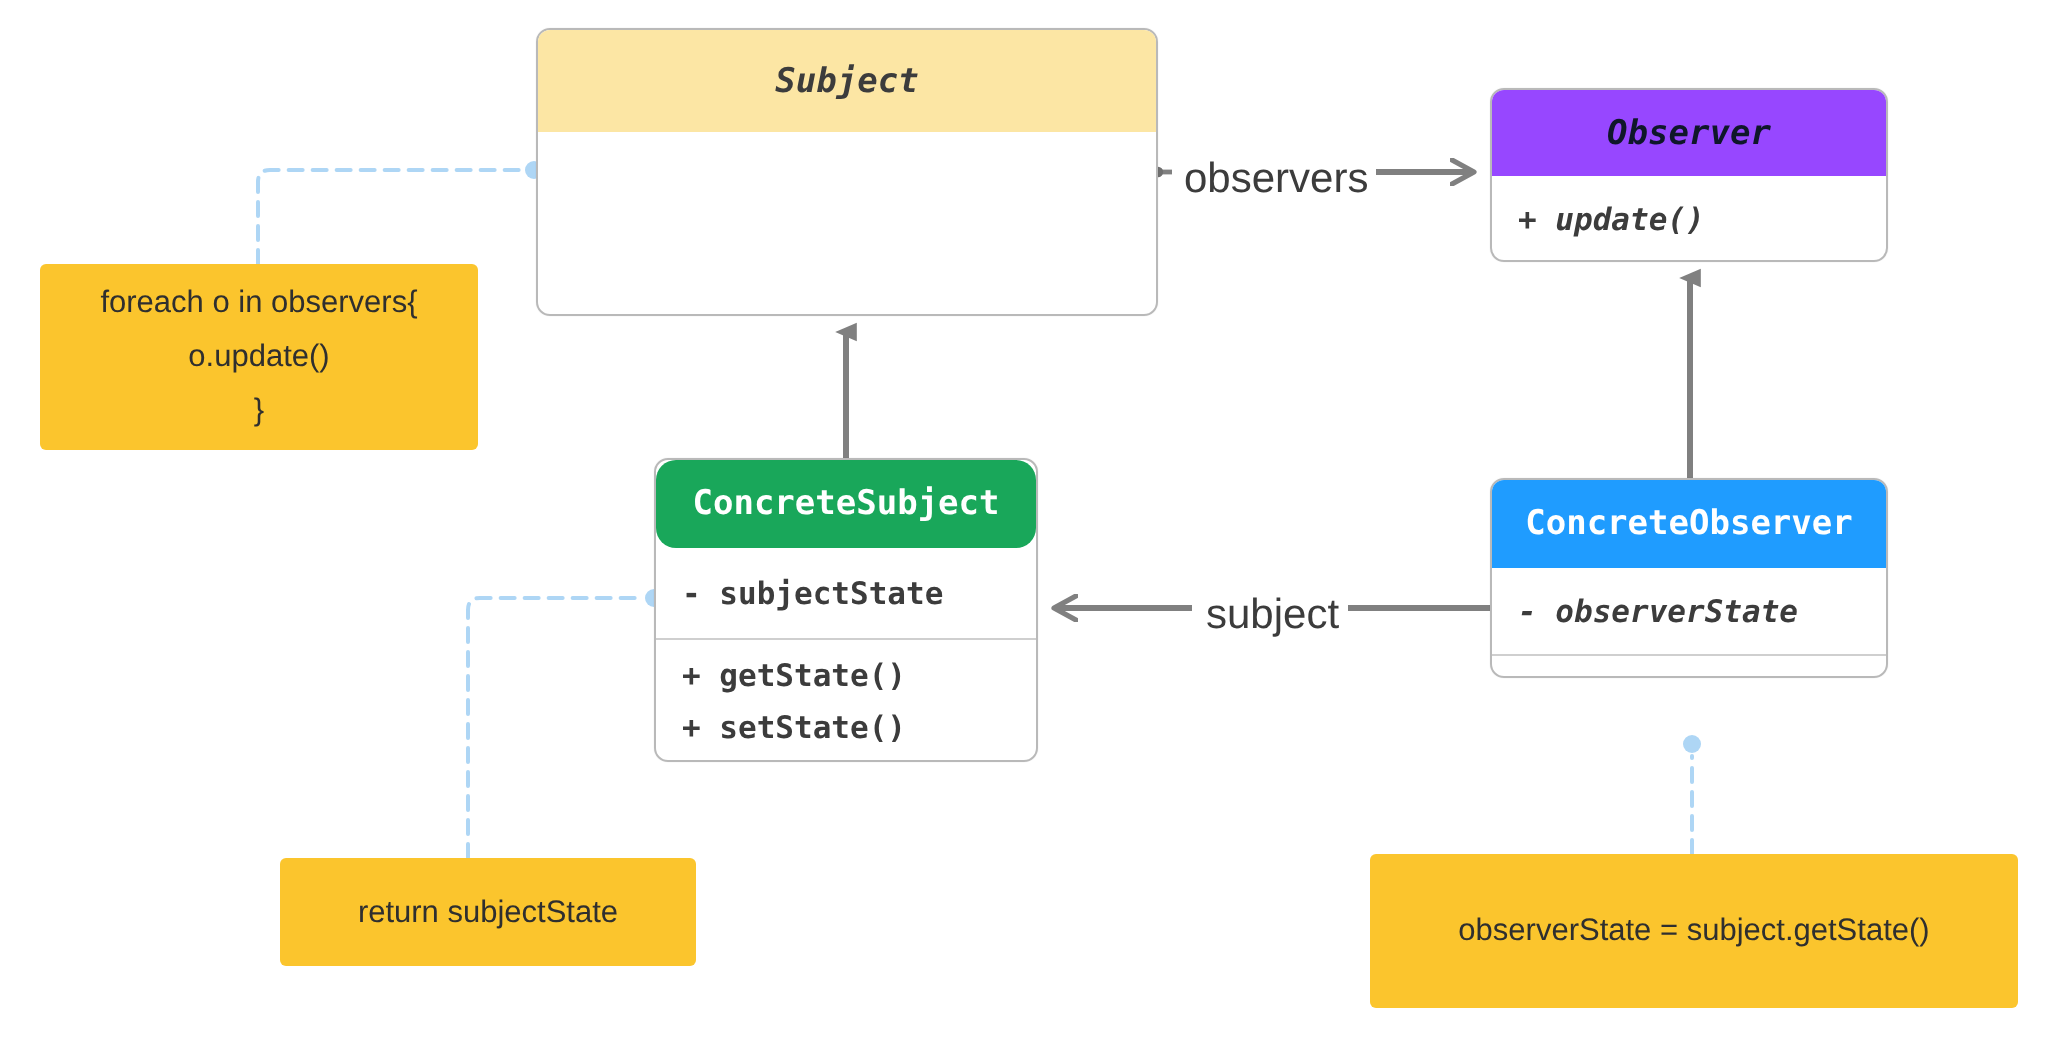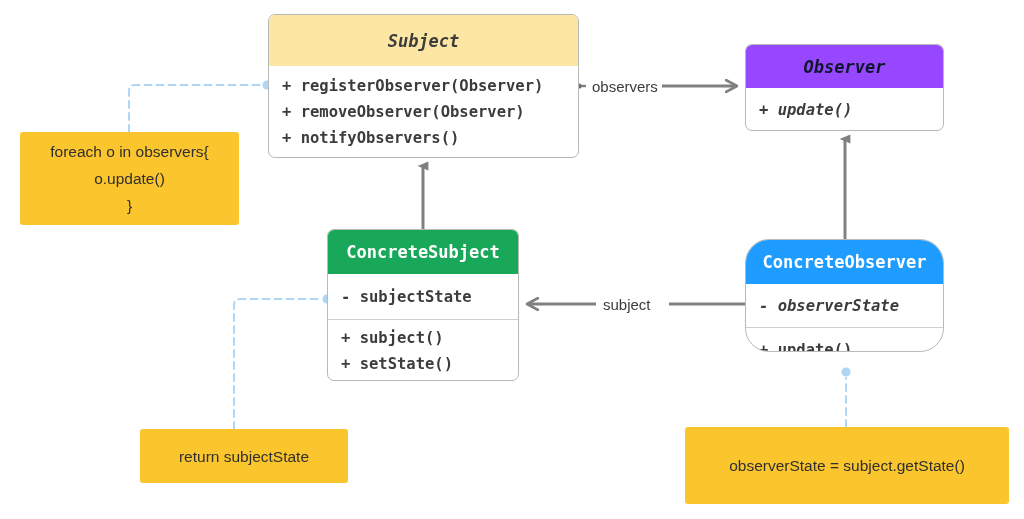--- a/index.html
+++ b/index.html
@@ -73,25 +73,25 @@
   
   #class-subject       { left: 268px; top: 14px;  width: 311px; height: 144px; }
   #class-subject .uml-header { height: 51px; background: #fce6a4; color: #3c3c3c; }
   #class-subject .uml-compartment { height: 92px; }
 
   #class-observer      { left: 745px; top: 44px;  width: 199px; height: 87px; }
   #class-observer .uml-header { height: 43px; background: #9747ff; color: #0f172a; }
   #class-observer .uml-compartment { height: 43px; }
 
   #class-concretesubject { left: 327px; top: 229px; width: 192px; height: 152px; }
-  #class-concretesubject .uml-header { height: 44px; background: #19a75a; color: #ffffff; }
+  #class-concretesubject .uml-header { height: 44px; background: #19a75a; color: #ffffff; border-radius: 10px; }
   #class-concretesubject .uml-compartment.attrs { height: 45px; }
   #class-concretesubject .uml-compartment.ops { height: 62px; }
 
-  #class-concreteobserver { left: 745px; top: 239px; width: 199px; height: 113px; border-radius: 24px; }
+  #class-concreteobserver { left: 745px; top: 239px; width: 199px; height: 100px; }
   #class-concreteobserver .uml-header { height: 44px; background: #1f9cff; color: #ffffff; }
   #class-concreteobserver .uml-compartment.attrs { height: 43px; font-style: italic; }
   #class-concreteobserver .uml-compartment.ops { height: 44px; }
 
   
   .uml-note {
     position: absolute;
     box-sizing: border-box;
     background: #fbc52d;
     border-radius: 3px;
@@ -108,21 +108,21 @@
   #note-foreach { left: 20px;  top: 132px; width: 219px; height: 93px; padding: 8px 16px; align-items: center; }
   #note-return  { left: 140px; top: 429px; width: 208px; height: 54px; padding: 0 16px;
                   align-items: center; }
   #note-observerstate { left: 685px; top: 427px; width: 324px; height: 77px; padding: 0 14px;
                   align-items: center; }
 
   
   .edge-label {
     position: absolute;
     font-family: "Liberation Sans", sans-serif;
-    font-size: 15px;
+    font-size: 21px;
     color: #3c3c3c;
     white-space: nowrap;
     background: #ffffff;
     padding: 0 4px;
   }
   #label-observers { left: 588px; top: 78px; }
   #label-subject   { left: 599px; top: 296px; }
 </style>
 </head>
 <body>
@@ -172,41 +172,36 @@
       <circle cx="846" cy="372" r="4.5" fill="#aed6f5"></circle>
     </g>
 
     <g>
       <circle cx="579" cy="86" r="2.6" fill="#6f6f6f"></circle>
     </g>
   </svg>
 
   <div class="uml-class" id="class-subject">
     <div class="uml-header abstract">Subject</div>
-    <div class="uml-compartment">
-      <div class="uml-member">+ registerObserver(Observer)</div>
-      <div class="uml-member">+ removeObserver(Observer)</div>
-      <div class="uml-member">+ notifyObservers()</div>
-    </div>
   </div>
 
   <div class="uml-class" id="class-observer">
     <div class="uml-header abstract">Observer</div>
     <div class="uml-compartment">
       <div class="uml-member abstract">+ update()</div>
     </div>
   </div>
 
   <div class="uml-class" id="class-concretesubject">
     <div class="uml-header">ConcreteSubject</div>
     <div class="uml-compartment attrs">
       <div class="uml-member">- subjectState</div>
     </div>
     <div class="uml-compartment ops">
-      <div class="uml-member">+ subject()</div>
+      <div class="uml-member">+ getState()</div>
       <div class="uml-member">+ setState()</div>
     </div>
   </div>
 
   <div class="uml-class" id="class-concreteobserver">
     <div class="uml-header">ConcreteObserver</div>
     <div class="uml-compartment attrs">
       <div class="uml-member">- observerState</div>
     </div>
     <div class="uml-compartment ops">

